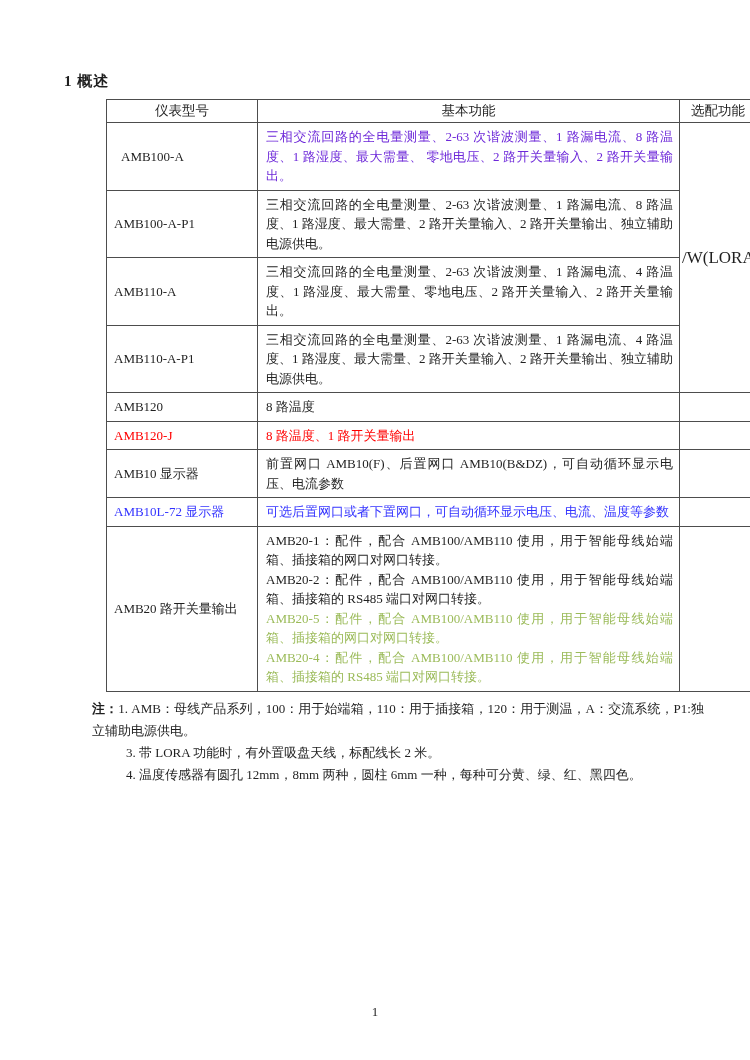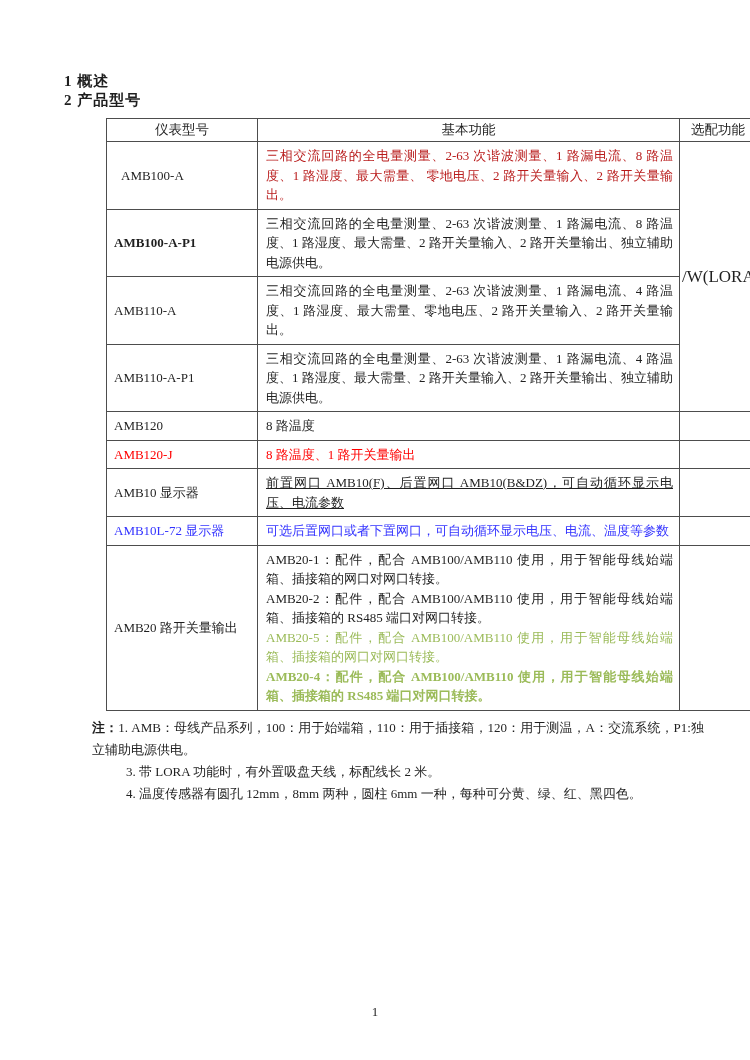--- a/index.html
+++ b/index.html
@@ -91,45 +91,44 @@
   }
 </style>
 </head>
 <body>
 
 <div class="page">
 
   <div class="section-heading">1 概述</div>
 
 
-  <div class="section-heading">2 产品型号</div>
 
   <table class="product-table">
     <colgroup>
       <col class="c-model">
         <col class="c-feat">
         <col class="c-option">
     </colgroup>
     <thead>
       <tr>
         <th>仪表型号</th>
         <th>基本功能</th>
         <th>选配功能</th>
       </tr>
     </thead>
     <tbody id="table-body">
         <tr>
           <td class="model-cell" style="color: rgb(31, 31, 31); padding-left: 14px;">AMB100-A</td>
           <td class="features-cell">
-            <div style="color: #b91c1c;">三相交流回路的全电量测量、2-63 次谐波测量、1 路漏电流、8 路温度、1 路湿度、最大需量、 零地电压、2 路开关量输入、2 路开关量输出。</div>
+            <div style="color: #6d28d9;">三相交流回路的全电量测量、2-63 次谐波测量、1 路漏电流、8 路温度、1 路湿度、最大需量、 零地电压、2 路开关量输入、2 路开关量输出。</div>
           </td>
           <td class="option-cell" rowspan="4">/W(LORA)</td>
         </tr>
         <tr>
-          <td class="model-cell" style="color: rgb(31, 31, 31); font-weight: bold;">AMB100-A-P1</td>
+          <td class="model-cell" style="color: rgb(31, 31, 31);">AMB100-A-P1</td>
           <td class="features-cell">
             <div style="color: rgb(31, 31, 31);">三相交流回路的全电量测量、2-63 次谐波测量、1 路漏电流、8 路温度、1 路湿度、最大需量、2 路开关量输入、2 路开关量输出、独立辅助电源供电。</div>
           </td>
         </tr>
         <tr>
           <td class="model-cell" style="color: rgb(31, 31, 31);">AMB110-A</td>
           <td class="features-cell">
             <div style="color: rgb(31, 31, 31);">三相交流回路的全电量测量、2-63 次谐波测量、1 路漏电流、4 路温度、1 路湿度、最大需量、零地电压、2 路开关量输入、2 路开关量输出。</div>
           </td>
         </tr>
@@ -149,38 +148,38 @@
         <tr>
           <td class="model-cell" style="color: rgb(255, 0, 0);">AMB120-J</td>
           <td class="features-cell">
             <div style="color: rgb(255, 0, 0);">8 路温度、1 路开关量输出</div>
           </td>
           <td class="option-cell"></td>
         </tr>
         <tr>
           <td class="model-cell" style="color: rgb(31, 31, 31);">AMB10 显示器</td>
           <td class="features-cell">
-            <div style="color: rgb(31, 31, 31); text-decoration: underline;">前置网口 AMB10(F)、后置网口 AMB10(B&amp;DZ)，可自动循环显示电压、电流参数</div>
+            <div style="color: rgb(31, 31, 31);">前置网口 AMB10(F)、后置网口 AMB10(B&amp;DZ)，可自动循环显示电压、电流参数</div>
           </td>
           <td class="option-cell"></td>
         </tr>
         <tr>
           <td class="model-cell" style="color: rgb(51, 51, 255);">AMB10L-72 显示器</td>
           <td class="features-cell">
             <div style="color: rgb(51, 51, 255);">可选后置网口或者下置网口，可自动循环显示电压、电流、温度等参数</div>
           </td>
           <td class="option-cell"></td>
         </tr>
         <tr>
           <td class="model-cell" style="color: rgb(31, 31, 31);">AMB20 路开关量输出</td>
           <td class="features-cell">
             <div style="color: rgb(31, 31, 31);">AMB20-1：配件，配合 AMB100/AMB110 使用，用于智能母线始端箱、插接箱的网口对网口转接。</div>
             <div style="color: rgb(31, 31, 31);">AMB20-2：配件，配合 AMB100/AMB110 使用，用于智能母线始端箱、插接箱的 RS485 端口对网口转接。</div>
             <div style="color: rgb(155, 187, 89);">AMB20-5：配件，配合 AMB100/AMB110 使用，用于智能母线始端箱、插接箱的网口对网口转接。</div>
-            <div style="color: rgb(155, 187, 89); font-weight: bold;">AMB20-4：配件，配合 AMB100/AMB110 使用，用于智能母线始端箱、插接箱的 RS485 端口对网口转接。</div>
+            <div style="color: rgb(155, 187, 89);">AMB20-4：配件，配合 AMB100/AMB110 使用，用于智能母线始端箱、插接箱的 RS485 端口对网口转接。</div>
           </td>
           <td class="option-cell"></td>
         </tr>
       </tbody>
   </table>
 
   <div class="notes" id="notes">
       <div class="note" style="color: rgb(31, 31, 31);"><b>注：</b><span>1. AMB：母线产品系列，100：用于始端箱，110：用于插接箱，120：用于测温，A：交流系统，P1:独立辅助电源供电。</span></div>
       <div class="note indent" style="color: rgb(31, 31, 31);"><span>3. 带 LORA 功能时，有外置吸盘天线，标配线长 2 米。</span></div>
       <div class="note indent" style="color: rgb(31, 31, 31);"><span>4. 温度传感器有圆孔 12mm，8mm 两种，圆柱 6mm 一种，每种可分黄、绿、红、黑四色。</span></div>

